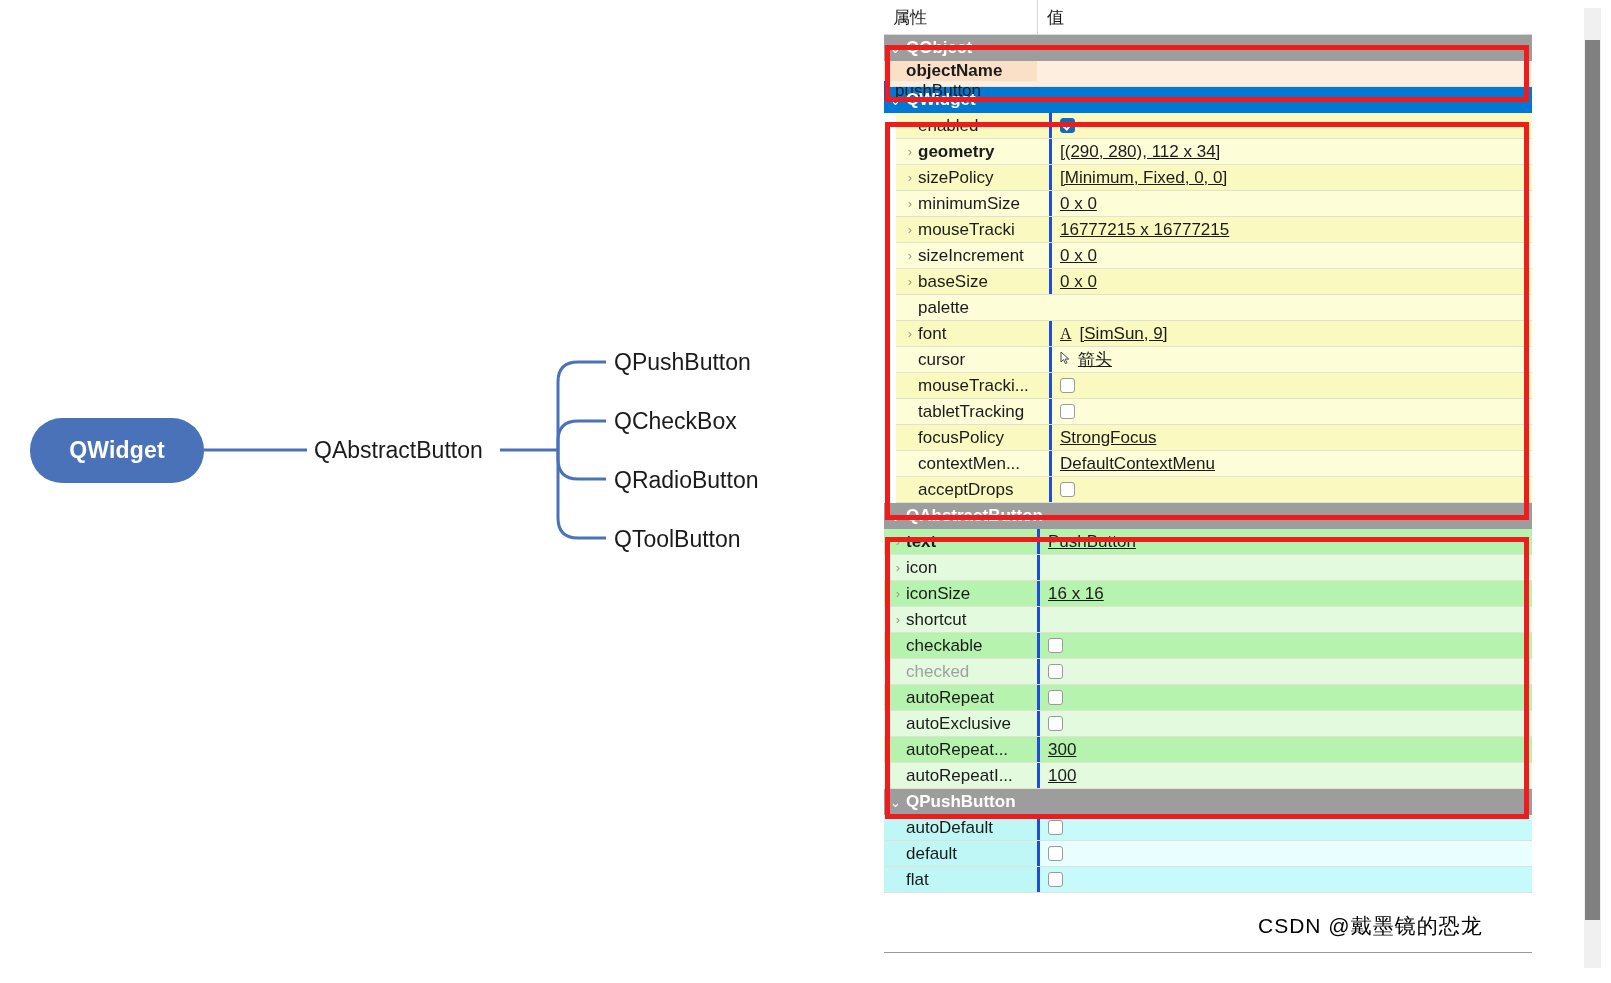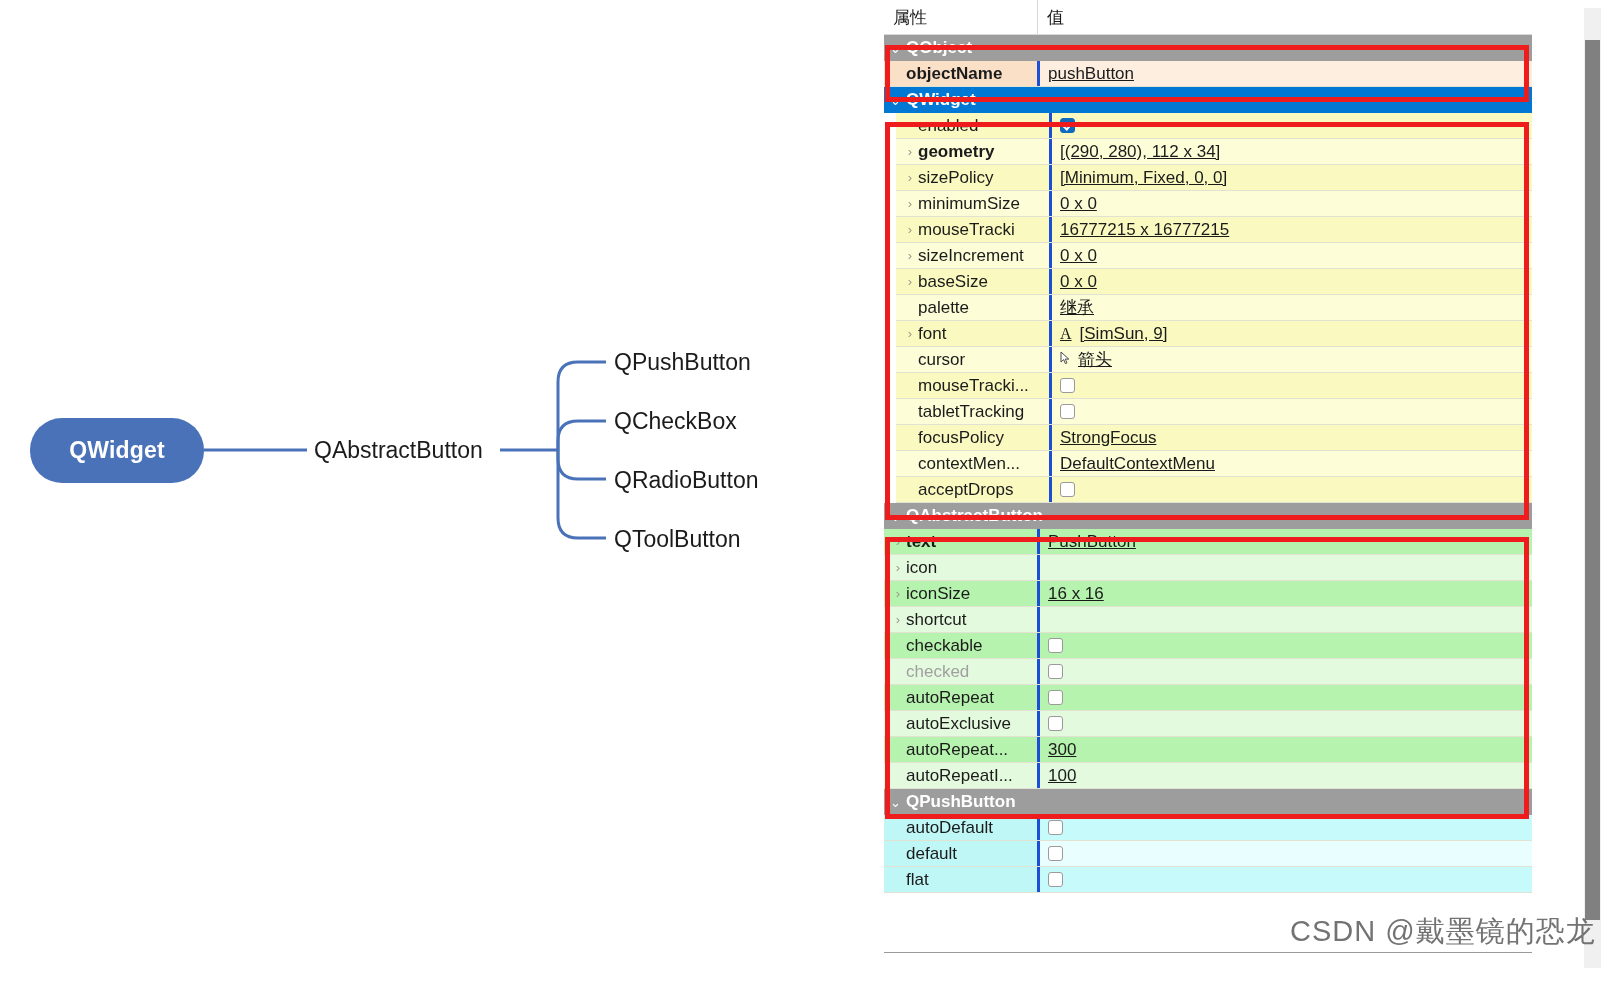--- a/index.html
+++ b/index.html
@@ -83,21 +83,21 @@
     display:flex;align-items:center;gap:5px;
     padding-left:8px;
     border-left:3px solid #1d4ed8;
     white-space:nowrap;
     text-decoration:underline;
   }
   .row.bold .nm{font-weight:bold;}
   .row.dim .nm{color:#a0a0a0;}
 
   
-  .sec-obj .row{background:#fdeee0;}
+  .sec-obj .row{background:#fdeee0;flex-direction:column;}
   .sec-obj .row .name{background:#fbe0c8;}
 
   .sec-widget .row{background:#fdfdd8;margin-left:12px;}
   .sec-widget .row:nth-child(odd){background:#fafac0;}
   .sec-widget .row .name{background:transparent;}
 
   .sec-abs .row{background:#e4fade;}
   .sec-abs .row:nth-child(odd){background:#b6f3ae;}
   .sec-abs .row .name{background:transparent;}
 
@@ -136,23 +136,22 @@
   }
 
   
   #table-bottom-rule{
     position:absolute;left:0px;top:952px;width:648px;height:1px;background:#9a9a9a;
   }
 
   
   #watermark{
     position:absolute;left:1258px;top:912px;
-    font-size:29px;color:#737373;white-space:nowrap;
+    font-size:21px;color:#000000;white-space:nowrap;
     letter-spacing:1px;
-    margin-left:32px;
   }
 </style>
 </head>
 <body>
 
 <div id="diagram">
   <svg width="880" height="983">
 
     <rect x="30" y="418" width="174" height="65" rx="32" ry="32" fill="#4a72b8"></rect>
 
@@ -262,23 +261,20 @@
             </div>
             <div class="val">
               <span>0 x 0</span>
             </div>
           </div>
           <div class="row">
             <div class="name">
               <div class="exp"></div>
               <div class="nm">palette</div>
             </div>
-            <div class="val">
-              <span>继承</span>
-            </div>
           </div>
           <div class="row">
             <div class="name">
               <div class="exp">›</div>
               <div class="nm">font</div>
             </div>
             <div class="val">
               <span class="font-a">A</span>
               <span>[SimSun, 9]</span>
             </div>

